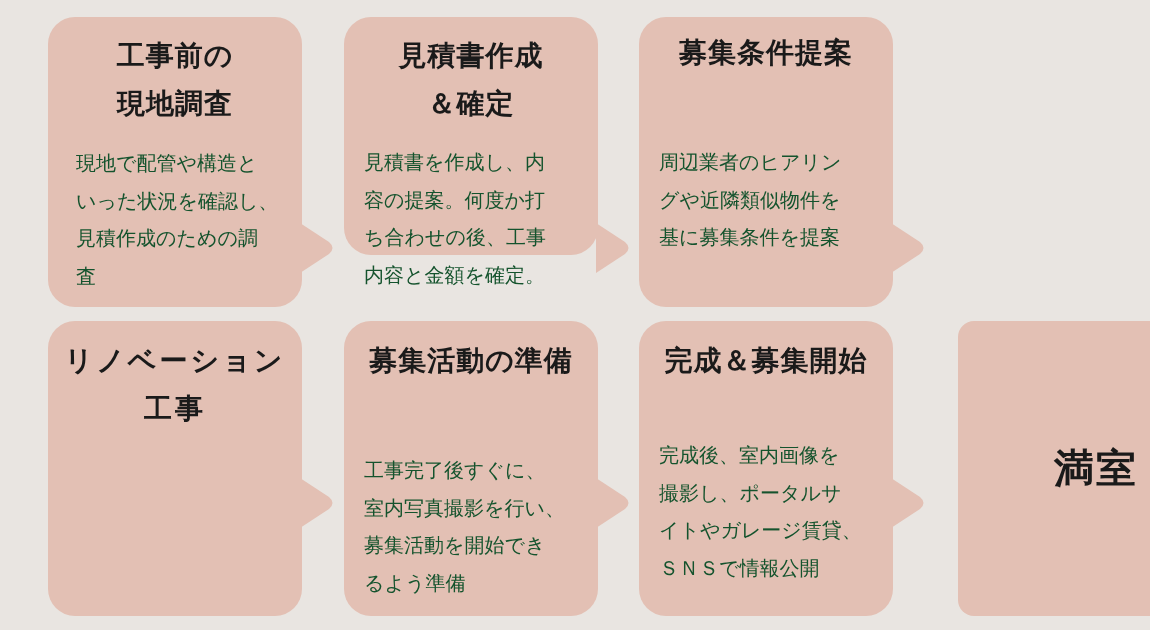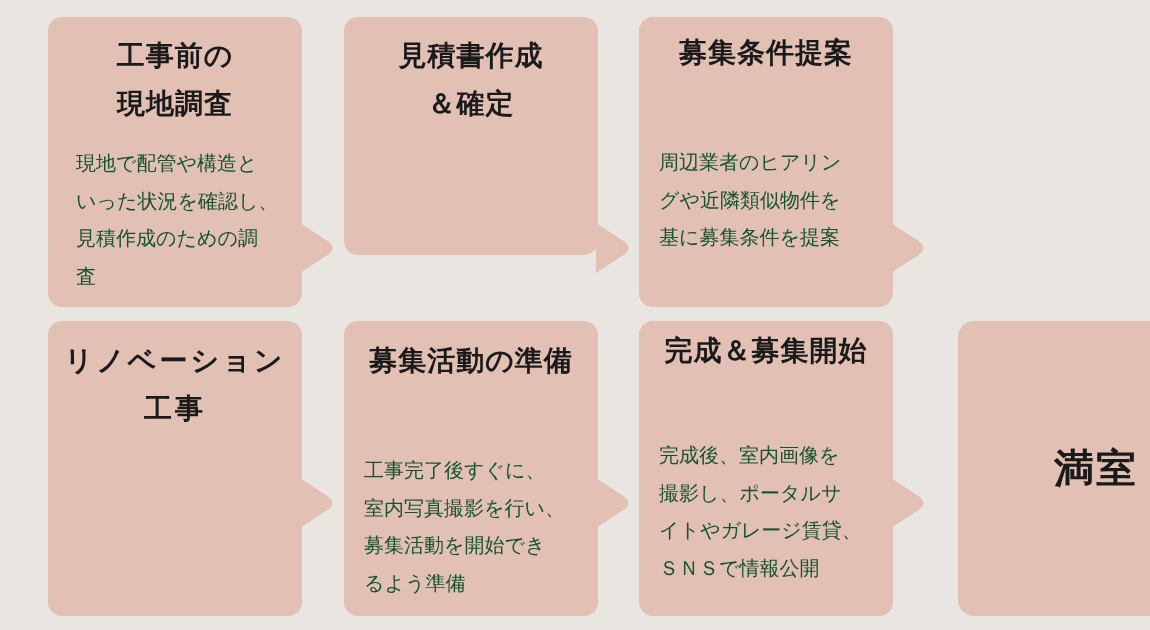--- a/index.html
+++ b/index.html
@@ -8,21 +8,21 @@
     background: #e9e5e1;
     position: relative;
     overflow: hidden;
     font-family: "DejaVu Sans", "Liberation Sans", sans-serif;
     color: #1a1a1a;
   }
   .step {
     position: absolute;
     width: 254px;
     background: #e3c0b4;
-    border-radius: 14px;
+    border-radius: 27px;
     box-sizing: border-box;
   }
   .step .arrow {
     position: absolute;
     right: -34px;
     width: 36px;
     height: 50px;
   }
   .step .arrow svg { display: block; }
   .title {
@@ -74,20 +74,24 @@
   <div class="arrow" style="top:206px;">
     <svg width="36" height="50" viewBox="0 0 36 50">
         <path d="M0 0 L29 19 Q36 25 29 31 L0 50 Z" fill="#e3c0b4"></path>
       </svg>
   </div>
 </div>
 
 <div class="step" style="left:344px; top:17px; height:238px;">
   <div class="title" style="top:15px;">見積書作成
 ＆確定</div>
+  <div class="body" style="top:127px; left:20px;">見積書を作成し、内
+容の提案。何度か打
+ち合わせの後、工事
+内容と金額を確定。</div>
   <div class="arrow" style="top:206px;">
     <svg width="36" height="50" viewBox="0 0 36 50">
         <path d="M0 0 L29 19 Q36 25 29 31 L0 50 Z" fill="#e3c0b4"></path>
       </svg>
   </div>
 </div>
 
 <div class="step" style="left:639px; top:17px; height:290px;">
   <div class="title" style="top:12px;">募集条件提案</div>
   <div class="body" style="top:127px; left:20px;">周辺業者のヒアリン
@@ -117,21 +121,21 @@
 募集活動を開始でき
 るよう準備</div>
   <div class="arrow" style="top:157px;">
     <svg width="36" height="50" viewBox="0 0 36 50">
         <path d="M0 0 L29 19 Q36 25 29 31 L0 50 Z" fill="#e3c0b4"></path>
       </svg>
   </div>
 </div>
 
 <div class="step" style="left:639px; top:321px; height:295px;">
-  <div class="title" style="top:6px;">完成＆募集開始</div>
+  <div class="title" style="top:16px;">完成＆募集開始</div>
   <div class="body" style="top:116px; left:20px; width:225px;">完成後、室内画像を
 撮影し、ポータルサ
 イトやガレージ賃貸、
 ＳＮＳで情報公開</div>
   <div class="arrow" style="top:157px;">
     <svg width="36" height="50" viewBox="0 0 36 50">
         <path d="M0 0 L29 19 Q36 25 29 31 L0 50 Z" fill="#e3c0b4"></path>
       </svg>
   </div>
 </div>

